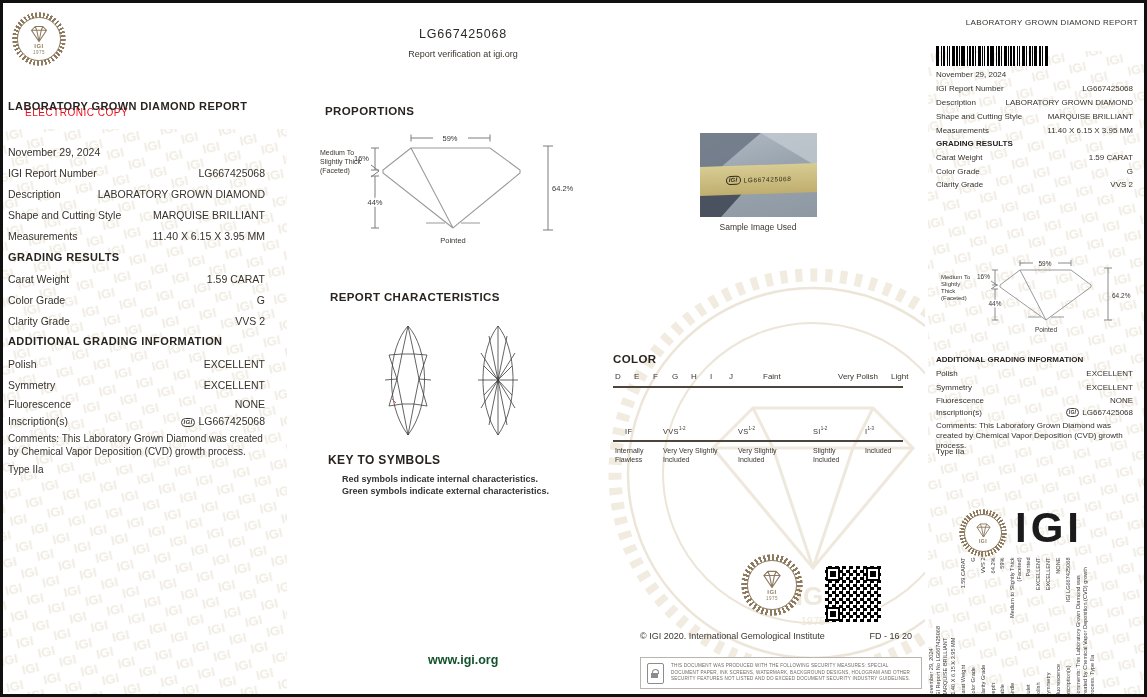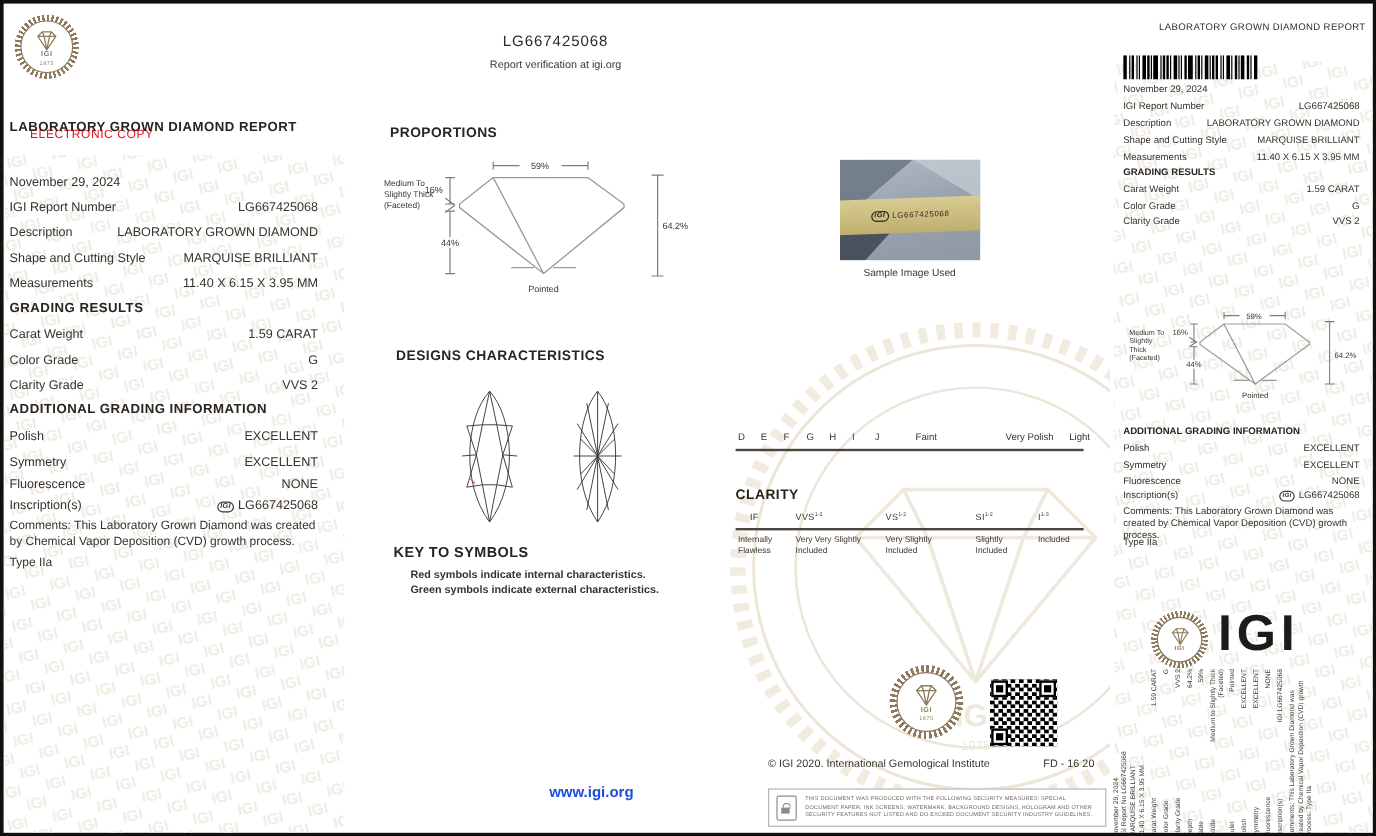--- a/index.html
+++ b/index.html
@@ -46,21 +46,21 @@
   .photo .lay{position:absolute;}
   .band-text{font-size:6.5px; letter-spacing:.6px; color:#2f2a18; white-space:nowrap;}
   .igi-mini{display:inline-block; font-size:6px; font-weight:bold; border:1px solid #3a3a3a; border-radius:5px;
     padding:0 2px; margin-right:3px; vertical-align:1px; letter-spacing:.3px; line-height:7px;}
   
   .qr{background:repeating-conic-gradient(#000 0% 25%, #fff 0% 50%) 0 0/7px 7px; position:absolute;}
   .qrf{position:absolute; width:14px; height:14px; background:#fff; border:2.5px solid #000; box-sizing:border-box;}
   .qrf i{position:absolute; inset:2px; background:#000;}
   
   .copyrow{display:flex; justify-content:space-between; font-size:9px; color:#3b362f;}
-  .site{font-size:12.5px; font-weight:bold; color:#1d4ed8; text-align:right;}
+  .site{font-size:12.5px; font-weight:bold; color:#14532d; text-align:left;}
   .secbox{border:1px solid #b9b5ae; display:flex; align-items:center; gap:7px; padding:3px 6px; box-sizing:border-box; background:#fff;}
   .sectext{font-size:4.6px; line-height:1.5; color:#6f6a64; letter-spacing:.2px;}
   .lock{width:15px; height:19px; border:1.5px solid #8c8c8c; border-radius:2px; position:relative; flex:0 0 auto;}
   .lock i{position:absolute; left:3.5px; top:5px; width:5px; height:4px; border:1.5px solid #8c8c8c; border-bottom:none; border-radius:4px 4px 0 0;}
   .lock b{position:absolute; left:2.5px; top:9px; width:7px; height:5px; background:#8c8c8c;}
   
   .r-title{font-size:8px; text-align:right; letter-spacing:.3px; color:#33302b;}
   .rrow{display:flex; justify-content:space-between; font-size:8px; line-height:10px;}
   .rh{font-weight:bold; font-size:8px; color:#292420;}
   .rcomments{font-size:8px; line-height:10px;}
@@ -206,21 +206,21 @@
     <div class="lay" style="inset:0;background:linear-gradient(165deg,#b4bcc5 0%,#9aa4af 45%,#8e98a3 100%);"></div>
     <div class="lay" style="inset:0;background:#6b7684;clip-path:polygon(0 0,52% 0,0 62%);opacity:.85;"></div>
     <div class="lay" style="inset:0;background:#c6cdd4;clip-path:polygon(52% 0,100% 0,100% 40%);opacity:.7;"></div>
     <div class="lay" style="inset:0;background:#4a5260;clip-path:polygon(0 72%,36% 72%,18% 100%,0 100%);"></div>
     <div class="lay" style="left:0;right:0;top:38%;height:34%;background:linear-gradient(#d8cc93,#bfae6e);transform:skewY(-2deg);display:flex;align-items:center;justify-content:center;">
       <span class="band-text"><i class="igi-mini" style="border-color:#2f2a18;">IGI</i><span>LG667425068</span></span>
     </div>
   </div>
   <div class="abs caption" style="left:690px;top:219px;width:130px;">Sample Image Used</div>
 
-  <div class="abs h sec-head" style="left:327px;top:288px;">DESIGNS CHARACTERISTICS</div>
+  <div class="abs h sec-head" style="left:327px;top:288px;">REPORT CHARACTERISTICS</div>
 
   <svg class="abs" style="left:373px;top:320px;" width="64" height="115" viewBox="0 0 64 115">
     <g fill="none" stroke="#3c3c3c" stroke-width=".8">
       <path d="M32 3 C52 25 56 80 32 112 C8 80 12 25 32 3 Z"></path>
       <path d="M26 31 L38 31 L43 56 L38 81 L26 81 L21 56 Z"></path>
       <path d="M32 3 L26 31 M32 3 L38 31 M13 32 L26 31 M51 32 L38 31 M9 57 L21 56 M55 57 L43 56 M13 83 L26 81 M51 83 L38 81 M32 112 L26 81 M32 112 L38 81 M13 32 L21 56 M51 32 L43 56 M13 83 L21 56 M51 83 L43 56"></path>
     </g>
     <path d="M16 76 L20 80" stroke="#d8574a" stroke-width="1" fill="none"></path>
   </svg>
 
@@ -229,37 +229,37 @@
       <path d="M30 3 C48 25 52 80 30 112 C8 80 12 25 30 3 Z"></path>
       <path d="M30 3 V112 M10 57 H50 M30 57 L13 30 M30 57 L47 30 M30 57 L13 85 M30 57 L47 85 M30 57 L21 13 M30 57 L39 13 M30 57 L21 102 M30 57 L39 102 M30 57 L16 43 M30 57 L44 43 M30 57 L16 72 M30 57 L44 72"></path>
     </g>
   </svg>
 
   <div class="abs h" style="left:325px;top:450px;font-size:12px;">KEY TO SYMBOLS</div>
   <div class="abs keyline" style="left:339px;top:470px;">Red symbols indicate internal characteristics.</div>
   <div class="abs keyline" style="left:339px;top:482px;">Green symbols indicate external characteristics.</div>
 
   <div class="abs" style="left:610px;top:350px;width:290px;">
+    <div class="h" style="font-size:11.5px;">COLOR</div>
     <div class="scale-row" style="margin-top:7px;">
       <span style="left:2px">D</span>
       <span style="left:21px">E</span>
       <span style="left:40px">F</span>
       <span style="left:59px">G</span>
       <span style="left:78px">H</span>
       <span style="left:97px">I</span>
       <span style="left:116px">J</span>
       <span style="left:150px">Faint</span>
       <span style="left:225px">Very Polish</span>
       <span style="left:278px">Light</span>
     </div>
     <div class="scale-rule" style="margin-top:2px;"></div>
   </div>
 
   <div class="abs" style="left:610px;top:404px;width:290px;height:60px;">
-    <div class="h" style="font-size:11.5px;">CLARITY</div>
     <span class="cl-code" style="left:12px;top:19px;"><span>IF</span><span class="sup"></span></span>
     <span class="cl-code" style="left:50px;top:19px;"><span>VVS</span><span class="sup">1-2</span></span>
     <span class="cl-code" style="left:125px;top:19px;"><span>VS</span><span class="sup">1-2</span></span>
     <span class="cl-code" style="left:200px;top:19px;"><span>SI</span><span class="sup">1-2</span></span>
     <span class="cl-code" style="left:252px;top:19px;"><span>I</span><span class="sup">1-3</span></span>
     <div class="scale-rule" style="position:absolute;left:0;top:33px;width:290px;height:1.5px;"></div>
     <span class="cl-desc" style="left:2px;top:40px;width:46px;">Internally Flawless</span>
     <span class="cl-desc" style="left:50px;top:40px;width:62px;">Very Very Slightly Included</span>
     <span class="cl-desc" style="left:125px;top:40px;width:58px;">Very Slightly Included</span>
     <span class="cl-desc" style="left:200px;top:40px;width:44px;">Slightly Included</span>

